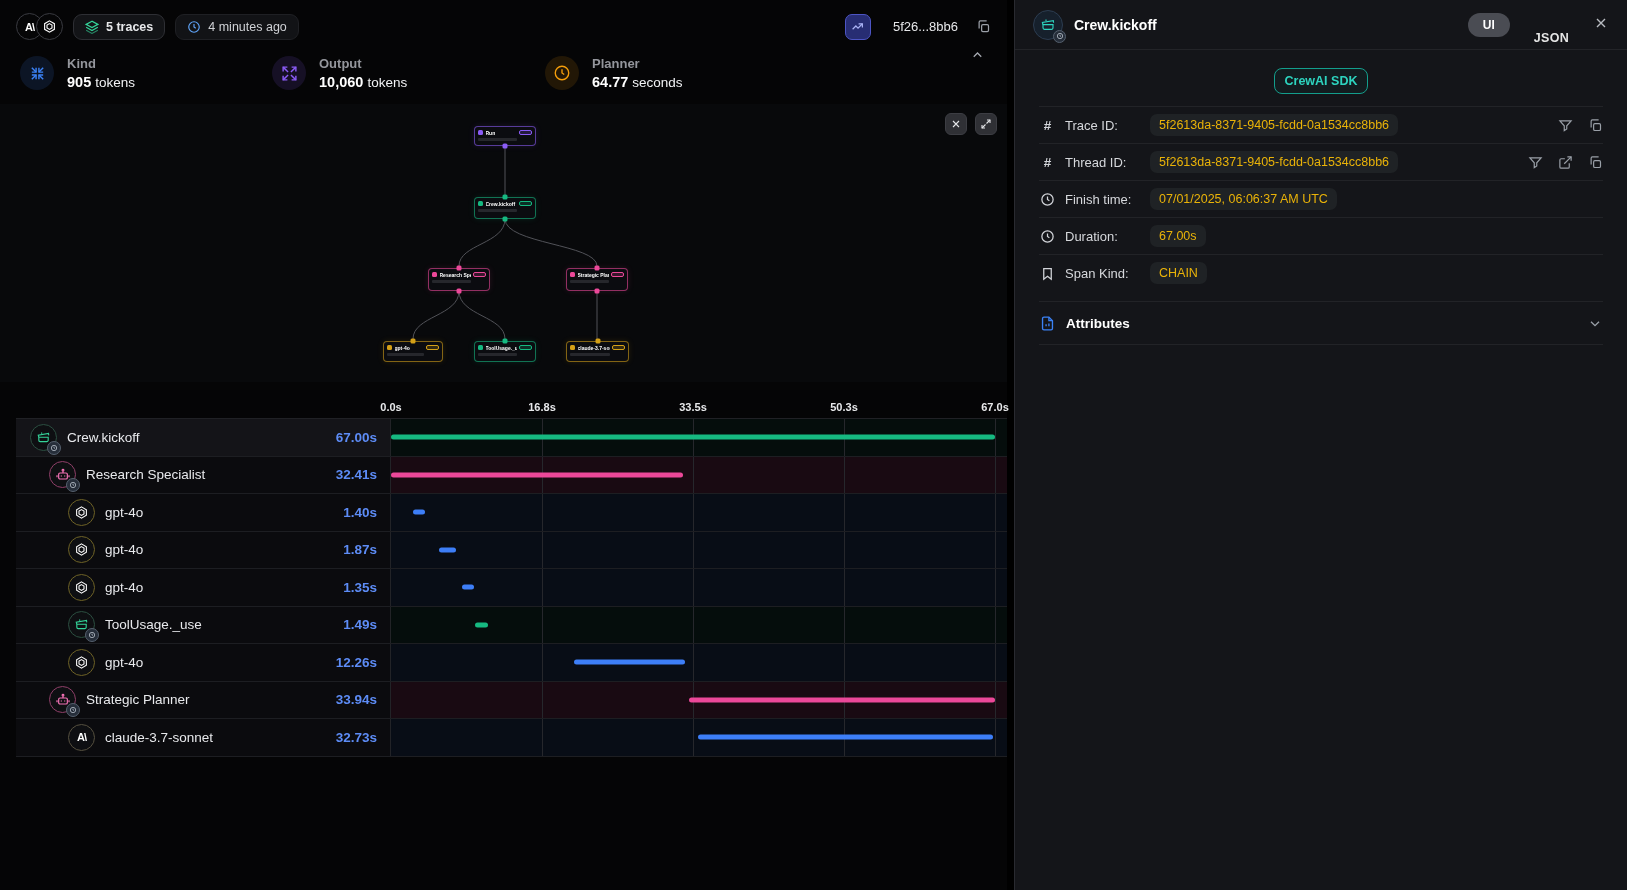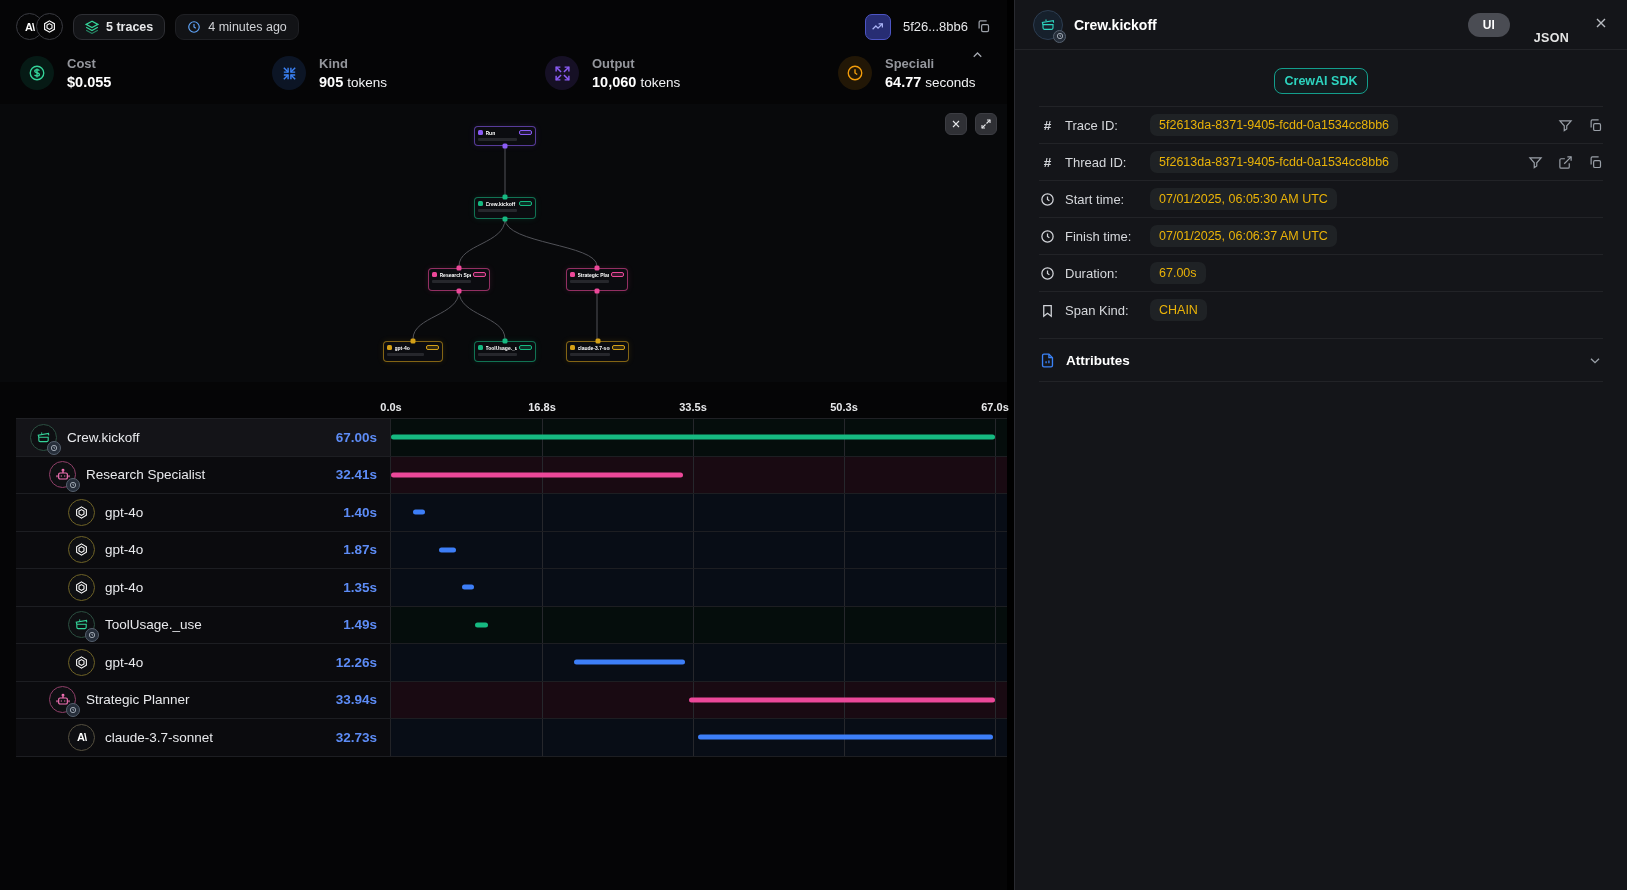--- a/index.html
+++ b/index.html
@@ -13,21 +13,21 @@
 
   .lp-head { display:flex; align-items:center; gap:10px; padding:13px 16px 8px; }
   .avatars { display:flex; align-items:center; }
   .avatar { width:27px; height:27px; border-radius:50%; background:#060607; border:1.5px solid #3a3b41;
             display:flex; align-items:center; justify-content:center; color:#fff; position:relative; }
   .avatar + .avatar { margin-left:-7px; }
   .a-glyph { font-weight:700; font-size:11px; color:#fff; letter-spacing:-1px; }
   .chip { display:inline-flex; align-items:center; gap:7px; background:#131417; border:1px solid #2e2f34;
           border-radius:9px; padding:5px 11px; font-size:12.5px; font-weight:600; color:#e7e8ea; }
   .chip.plain { border-color:#1f2024; background:#121316; color:#cfd1d5; font-weight:400; }
-  .lp-head-right { margin-left:auto; display:flex; align-items:center; gap:8px;text-align:center; }
+  .lp-head-right { margin-left:auto; display:flex; align-items:center; gap:18px;text-align:center; }
   .trend-chip { width:26px; height:26px; border-radius:7px; background:#272d73; border:1px solid #4d55c4;
                 display:flex; align-items:center; justify-content:center; color:#aab3f5; }
   .trace-id-short { font-size:13px; color:#e7e8ea; margin-left:4px; }
   .icon-btn { color:#9ba0a8; display:inline-flex; cursor:pointer; background:none; border:none; padding:0; }
 
   .stats { display:flex; align-items:flex-start; padding:8px 20px 14px; position:relative; }
   .stat { display:flex; gap:13px; align-items:center; }
   .stat:nth-child(1){ width:252px; } .stat:nth-child(2){ width:273px; } .stat:nth-child(3){ width:293px; }
   .stat-ico { width:34px; height:34px; border-radius:50%; display:flex; align-items:center; justify-content:center; flex:none; }
   .stat-ico.green { background:rgba(16,185,129,.12); color:#34d399; }
@@ -159,32 +159,20 @@
               <rect x="9" y="9" width="11" height="11" rx="2"></rect>
               <path d="M5 15V5a2 2 0 0 1 2-2h10"></path>
             </svg>
         </span>
       </button>
     </div>
   </div>
 
   <div class="stats">
     <div class="stat">
-      <span class="stat-ico green">
-        <svg width="18" height="18" viewBox="0 0 24 24" fill="none" stroke="currentColor" stroke-width="1.8">
-            <circle cx="12" cy="12" r="9"></circle>
-            <path d="M12 6v12M15.2 8.8c-.6-.8-1.8-1.3-3.2-1.3-1.8 0-3 .8-3 2 0 2.8 6.2 1.6 6.2 4.4 0 1.3-1.3 2.1-3.2 2.1-1.5 0-2.7-.5-3.3-1.4"></path>
-          </svg>
-      </span>
-      <div>
-        <div class="stat-label">Cost</div>
-        <div class="stat-value"><span>$0.055</span></div>
-      </div>
-    </div>
-    <div class="stat">
       <span class="stat-ico blue">
         <svg width="17" height="17" viewBox="0 0 24 24" fill="none" stroke="currentColor" stroke-width="2">
             <path d="M10 4v6H4"></path>
             <path d="M4 4l6 6"></path>
             <path d="M14 20v-6h6"></path>
             <path d="M20 20l-6-6"></path>
             <path d="M14 4v6h6"></path>
             <path d="M20 4l-6 6"></path>
             <path d="M10 20v-6H4"></path>
             <path d="M4 20l6-6"></path>
@@ -214,21 +202,21 @@
       </div>
     </div>
     <div class="stat">
       <span class="stat-ico amber">
         <svg width="18" height="18" viewBox="0 0 24 24" fill="none" stroke="currentColor" stroke-width="1.8">
             <circle cx="12" cy="12" r="9"></circle>
             <path d="M12 7v5l3 2"></path>
           </svg>
       </span>
       <div>
-        <div class="stat-label">Speciali</div>
+        <div class="stat-label">Planner</div>
         <div class="stat-value"><span>64.77</span> <span class="stat-unit">seconds</span></div>
       </div>
     </div>
     <button class="collapse-btn">
       <span style="display:inline-flex">
         <svg width="15" height="15" viewBox="0 0 24 24" fill="none" stroke="currentColor" stroke-width="2">
             <path d="M6 14l6-6 6 6"></path>
           </svg>
       </span>
     </button>
@@ -644,31 +632,20 @@
             </button>
           </span>
         </div>
         <div class="field">
     <span class="field-ico">
             <svg width="15" height="15" viewBox="0 0 24 24" fill="none" stroke="currentColor" stroke-width="2">
               <circle cx="12" cy="12" r="9"></circle>
               <path d="M12 7v5l3 2"></path>
             </svg>
           </span>
-    <span class="field-label">Start time:</span>
-    <span class="pill">07/01/2025, 06:05:30 AM UTC</span>
-    <span class="field-actions"></span>
-        </div>
-        <div class="field">
-    <span class="field-ico">
-            <svg width="15" height="15" viewBox="0 0 24 24" fill="none" stroke="currentColor" stroke-width="2">
-              <circle cx="12" cy="12" r="9"></circle>
-              <path d="M12 7v5l3 2"></path>
-            </svg>
-          </span>
     <span class="field-label">Finish time:</span>
     <span class="pill">07/01/2025, 06:06:37 AM UTC</span>
     <span class="field-actions"></span>
         </div>
         <div class="field">
     <span class="field-ico">
             <svg width="15" height="15" viewBox="0 0 24 24" fill="none" stroke="currentColor" stroke-width="2">
               <circle cx="12" cy="12" r="9"></circle>
               <path d="M12 7v5l3 2"></path>
             </svg>

